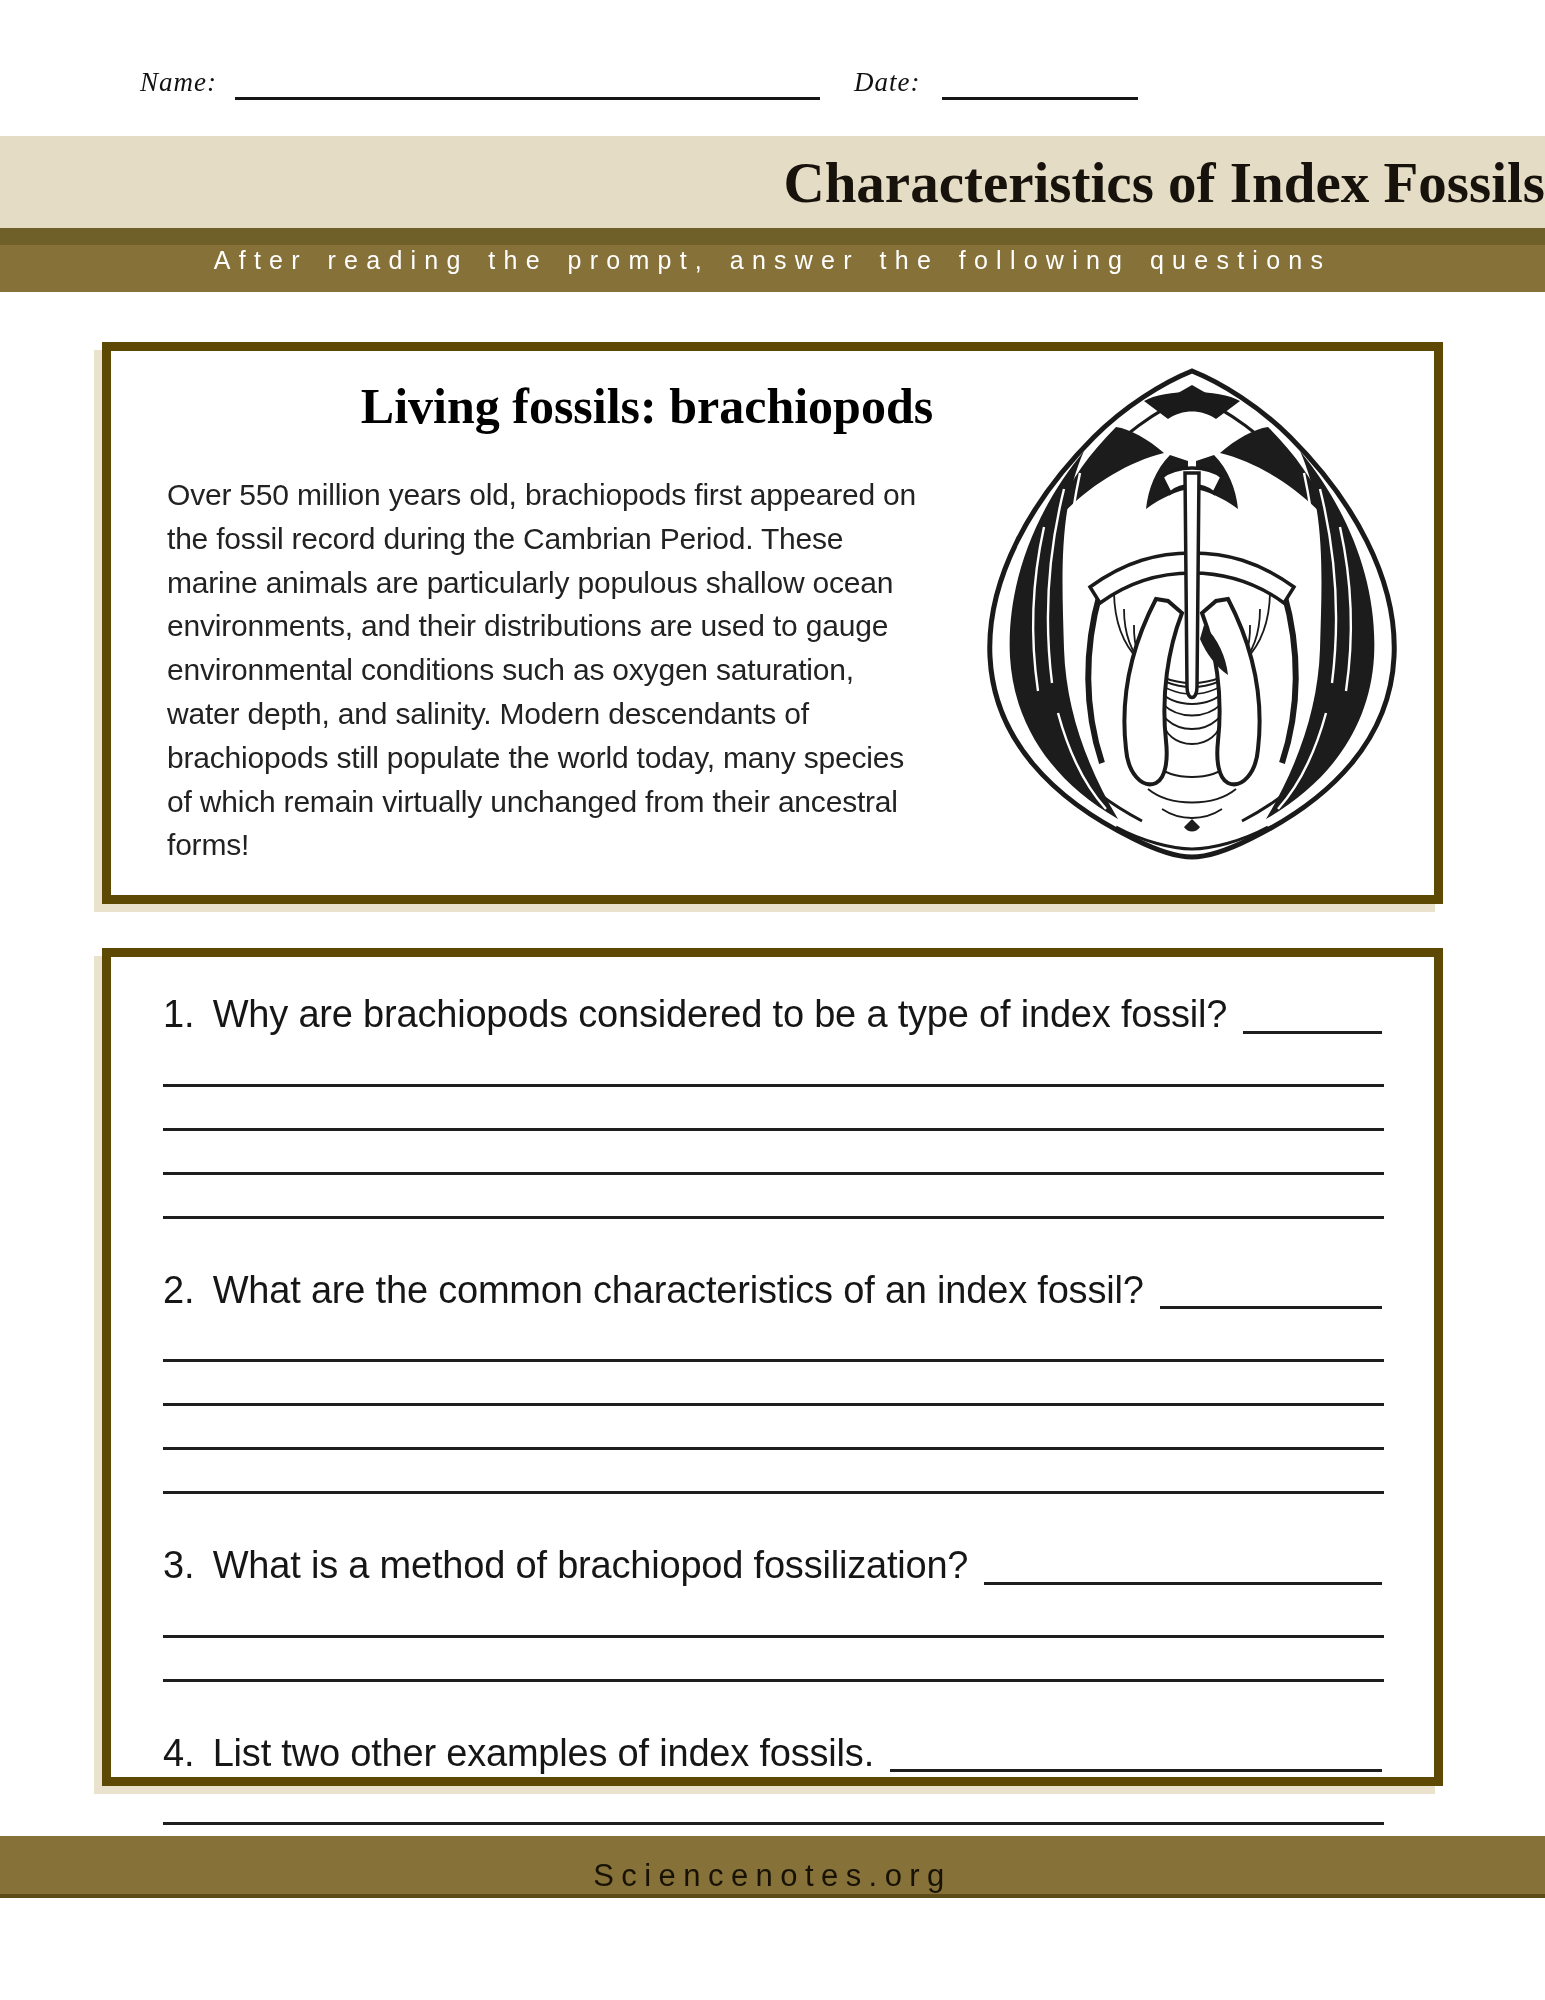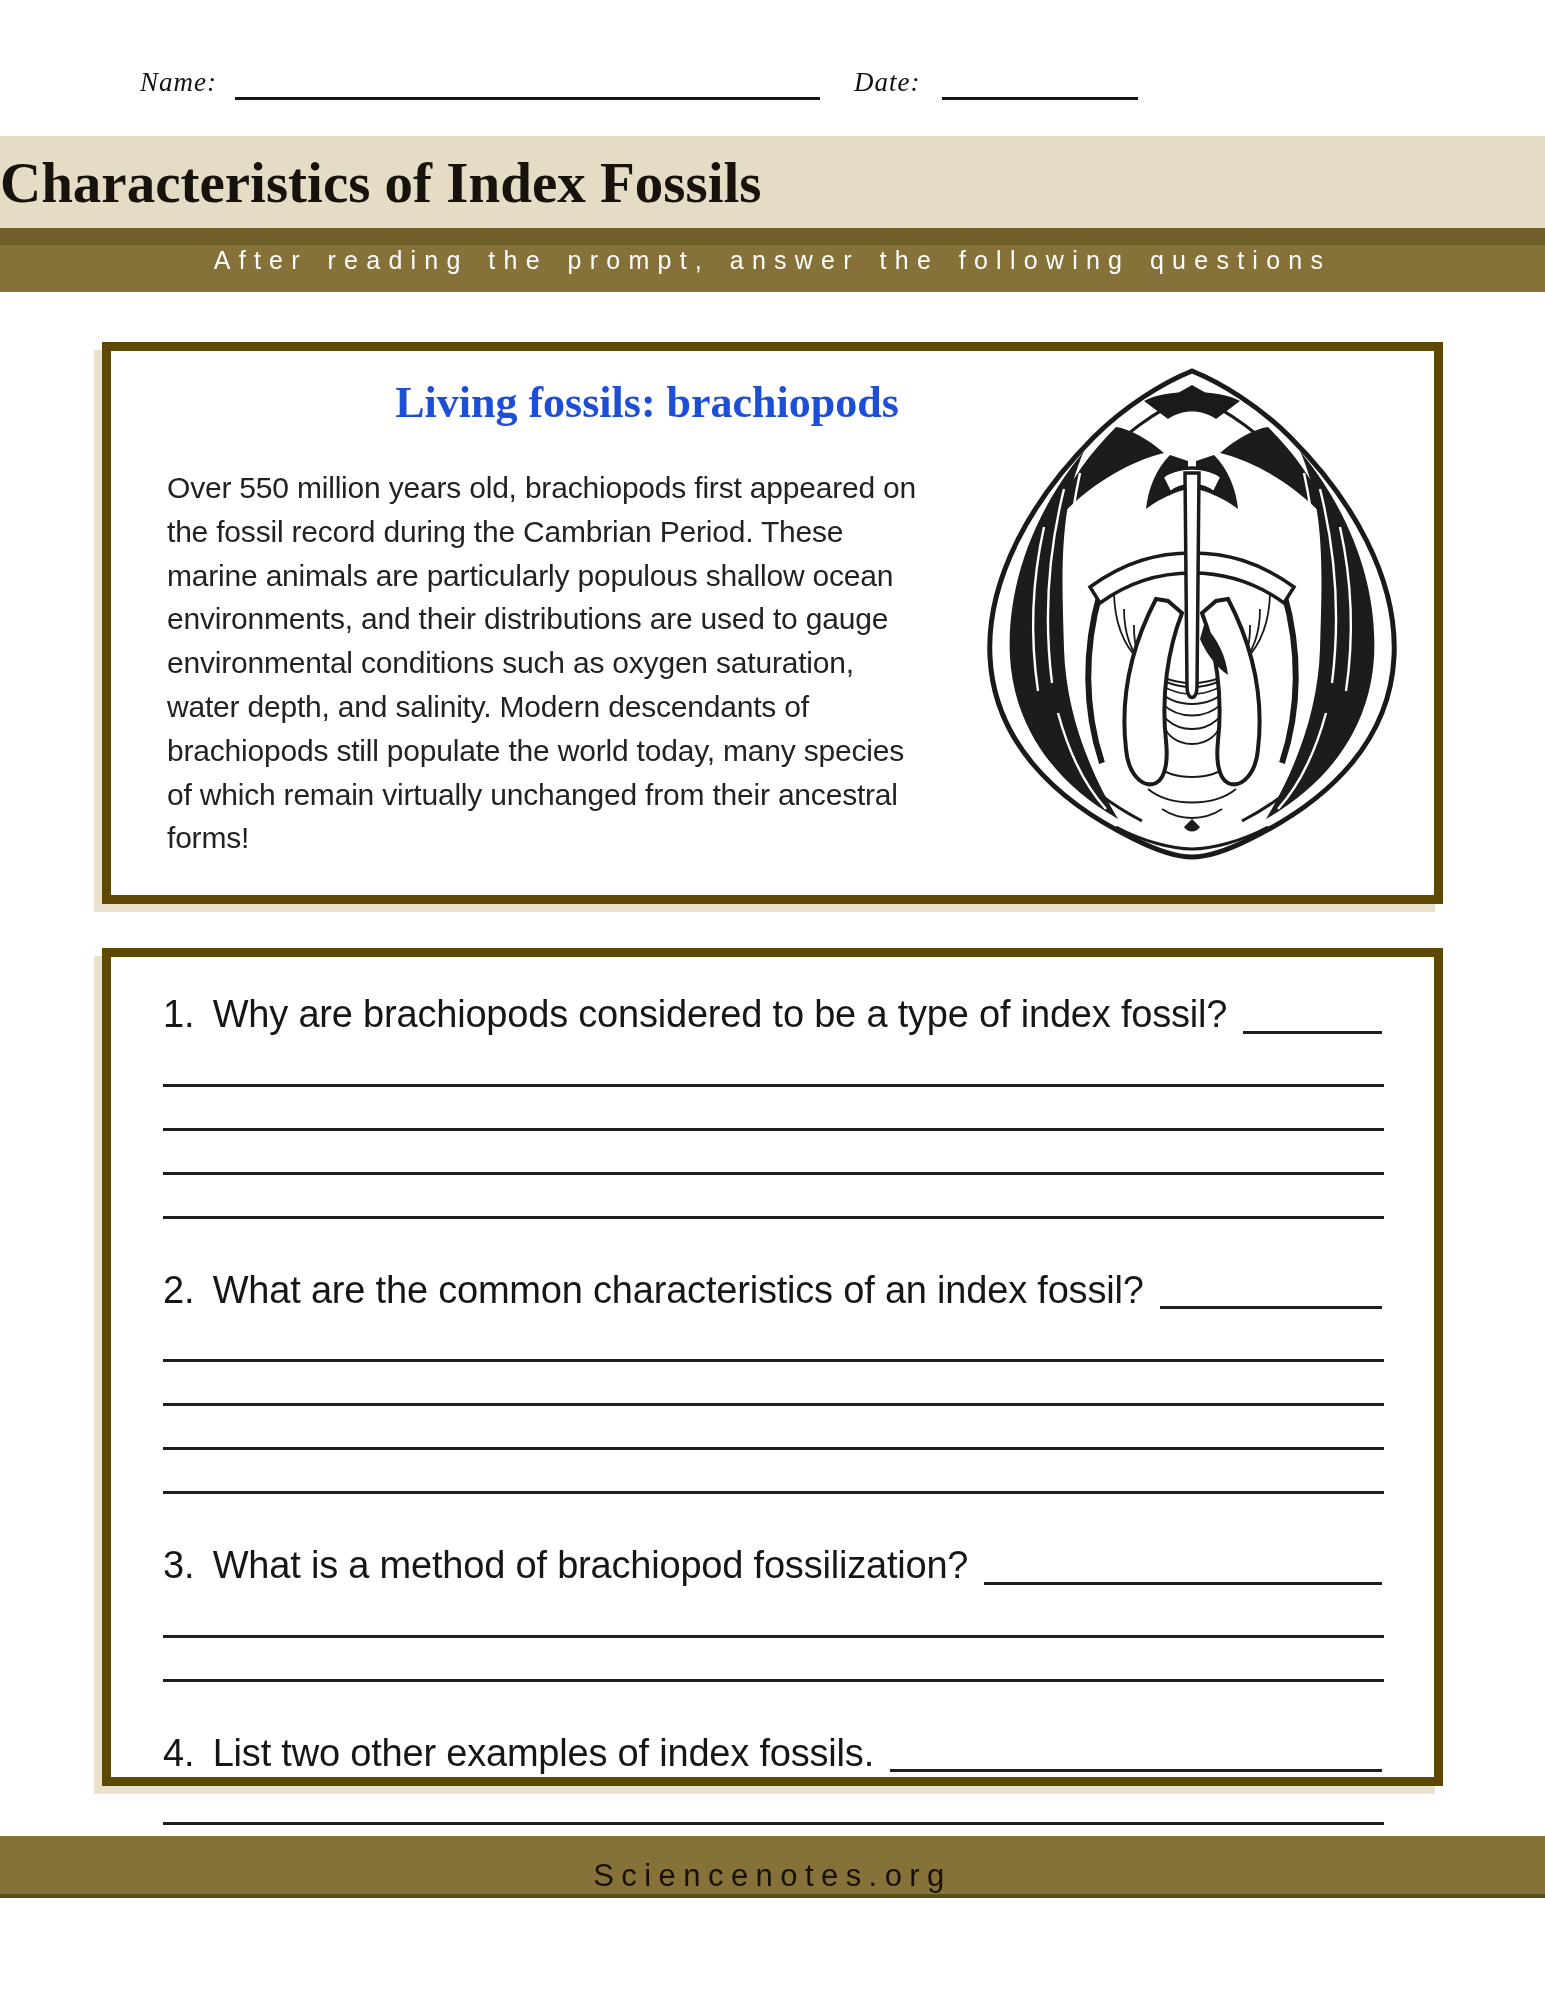--- a/index.html
+++ b/index.html
@@ -39,21 +39,21 @@
     border-bottom:3px solid #161616;
     height:30px;
   }
   .name-blank{width:585px;margin-left:18px;}
   .date-label{margin-left:34px;}
   .date-blank{width:196px;margin-left:22px;}
   
   .title-band{
     margin-top:36px;height:92px;
     background:var(--band-tan);
-    display:flex;align-items:center;justify-content:flex-start;
+    display:flex;align-items:center;justify-content:flex-end;
   }
   .title-band h1{
     font-family:"Liberation Serif",serif;
     font-weight:800;
     font-size:57px;
     color:#17130c;
     letter-spacing:0;
   }
   .subtitle-band{
     height:64px;
@@ -77,22 +77,22 @@
     margin-top:50px;
     height:562px;
     position:relative;
     padding:26px 0 0 56px;
   }
   .reading-title{
     width:960px;
     text-align:center;
     font-family:"Liberation Serif",serif;
     font-weight:800;
-    font-size:44px;
-    color:#1d4ed8;
+    font-size:50px;
+    color:#000000;
   }
   .reading-body{
     width:756px;
     margin-top:38px;
     font-size:30px;
     line-height:1.46;
     letter-spacing:-0.2px;
     color:#222;
   }
   .illustration{

